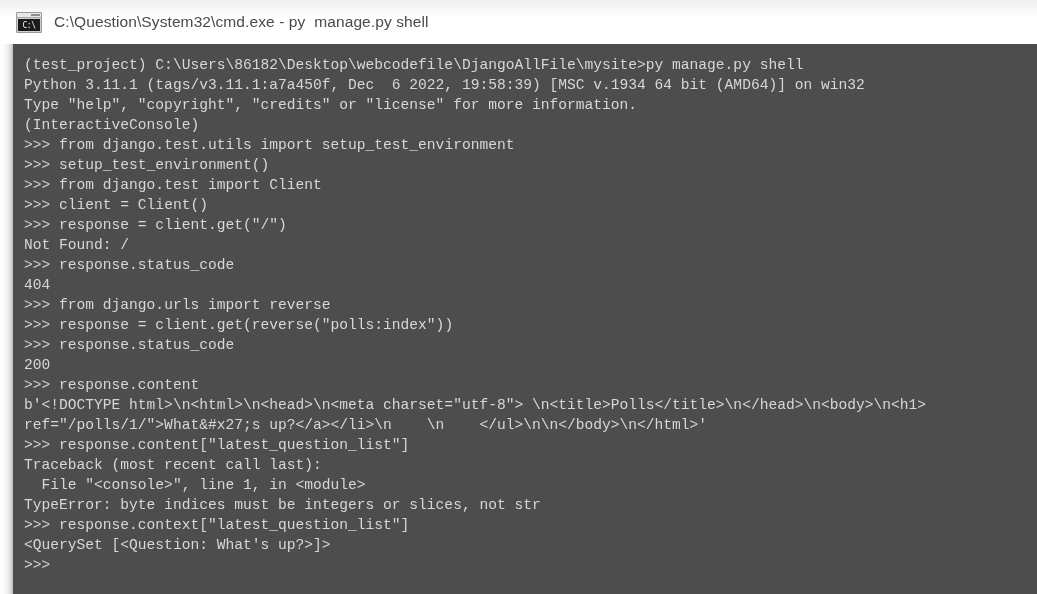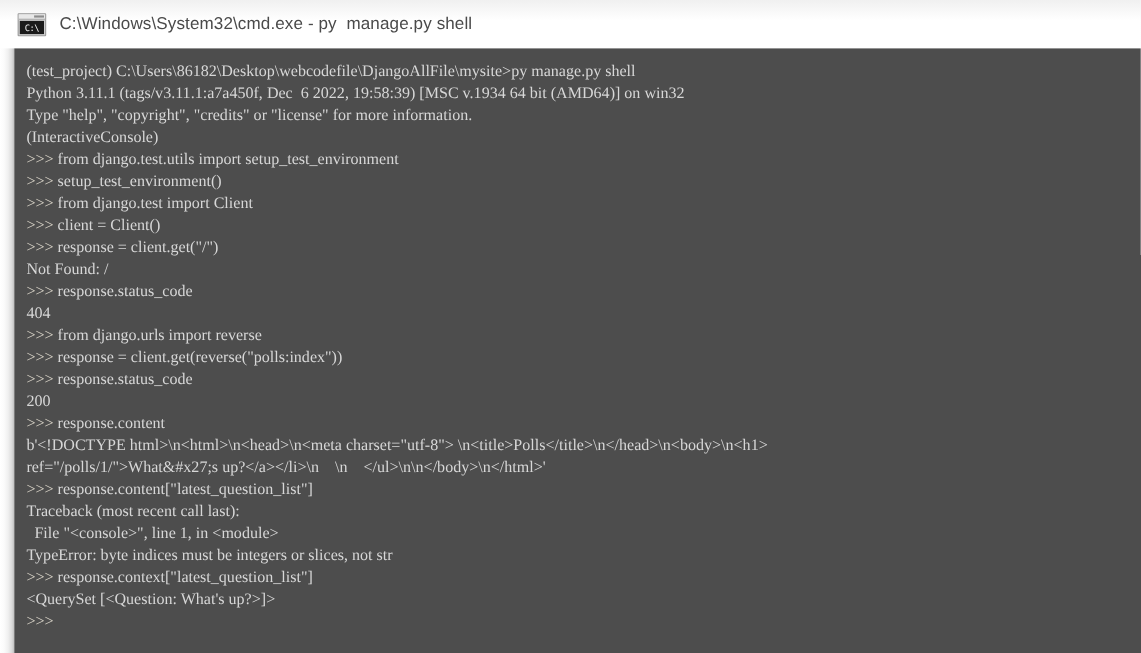--- a/index.html
+++ b/index.html
@@ -115,21 +115,21 @@
     top: 0;
     width: 1024px;
     height: 550px;
     background: #4d4d4d;
     overflow: hidden;
   }
 
   #console-text {
     margin: 0;
     padding: 11px 0 0 11px;
-    font-family: Liberation Serif, serif;
+    font-family: Liberation Mono, monospace;
     font-size: 14.6px;
     line-height: 20px;
     color: #d7d7d7;
     white-space: pre;
     letter-spacing: 0px;
   }
   #console-text .line {
     height: 20px;
     white-space: pre;
   }
@@ -140,21 +140,21 @@
 </head>
 <body>
 
 <div id="app-window">
 
   <div id="title-bar">
     <div id="cmd-icon">
       <div class="icon-titlebar"></div>
       <div class="icon-screen">C:\</div>
     </div>
-    <div id="title-text">C:\Windows\System32\cmd.exe - py  manage.py shell</div>
+    <div id="title-text">C:\Question\System32\cmd.exe - py  manage.py shell</div>
   </div>
 
   <div id="console-outer">
     <div id="console-left-shadow"></div>
     <div id="console">
       <pre id="console-text"><div class="line">(test_project) C:\Users\86182\Desktop\webcodefile\DjangoAllFile\mysite&gt;py manage.py shell</div><div class="line">Python 3.11.1 (tags/v3.11.1:a7a450f, Dec  6 2022, 19:58:39) [MSC v.1934 64 bit (AMD64)] on win32</div><div class="line">Type "help", "copyright", "credits" or "license" for more information.</div><div class="line">(InteractiveConsole)</div><div class="line"><span class="prompt">&gt;&gt;&gt;</span> from django.test.utils import setup_test_environment</div><div class="line"><span class="prompt">&gt;&gt;&gt;</span> setup_test_environment()</div><div class="line"><span class="prompt">&gt;&gt;&gt;</span> from django.test import Client</div><div class="line"><span class="prompt">&gt;&gt;&gt;</span> client = Client()</div><div class="line"><span class="prompt">&gt;&gt;&gt;</span> response = client.get("/")</div><div class="line">Not Found: /</div><div class="line"><span class="prompt">&gt;&gt;&gt;</span> response.status_code</div><div class="line">404</div><div class="line"><span class="prompt">&gt;&gt;&gt;</span> from django.urls import reverse</div><div class="line"><span class="prompt">&gt;&gt;&gt;</span> response = client.get(reverse("polls:index"))</div><div class="line"><span class="prompt">&gt;&gt;&gt;</span> response.status_code</div><div class="line">200</div><div class="line"><span class="prompt">&gt;&gt;&gt;</span> response.content</div><div class="line">b'&lt;!DOCTYPE html&gt;\n&lt;html&gt;\n&lt;head&gt;\n&lt;meta charset="utf-8"&gt; \n&lt;title&gt;Polls&lt;/title&gt;\n&lt;/head&gt;\n&lt;body&gt;\n&lt;h1&gt;</div><div class="line">ref="/polls/1/"&gt;What&amp;#x27;s up?&lt;/a&gt;&lt;/li&gt;\n    \n    &lt;/ul&gt;\n\n&lt;/body&gt;\n&lt;/html&gt;'</div><div class="line"><span class="prompt">&gt;&gt;&gt;</span> response.content["latest_question_list"]</div><div class="line">Traceback (most recent call last):</div><div class="line">  File "&lt;console&gt;", line 1, in &lt;module&gt;</div><div class="line">TypeError: byte indices must be integers or slices, not str</div><div class="line"><span class="prompt">&gt;&gt;&gt;</span> response.context["latest_question_list"]</div><div class="line">&lt;QuerySet [&lt;Question: What's up?&gt;]&gt;</div><div class="line"><span class="prompt">&gt;&gt;&gt;</span></div></pre>
     </div>
   </div>
 
 </div>

